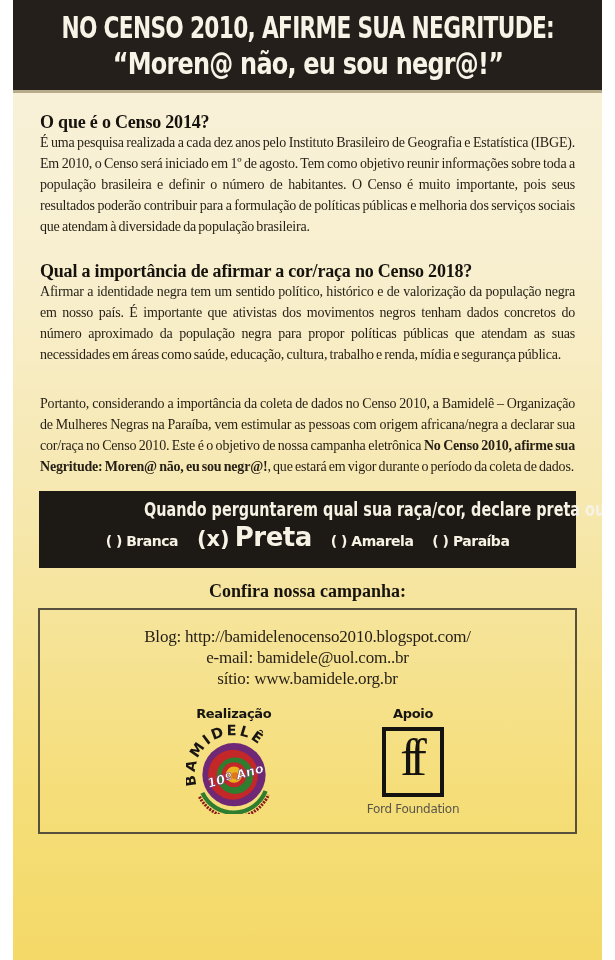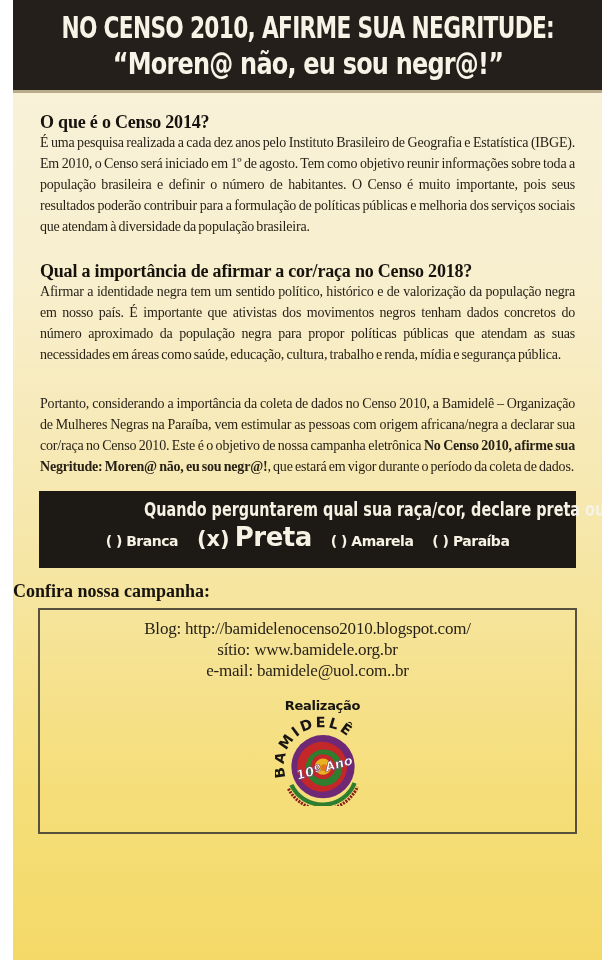--- a/index.html
+++ b/index.html
@@ -49,26 +49,26 @@
   .options{
     display:flex;justify-content:center;align-items:baseline;gap:19px;
     height:40px;margin-top:2px;
   }
   .opt{white-space:nowrap;}
   .opt.small{font-size:14px;font-weight:700;letter-spacing:-0.5px;}
   .opt.big .mark{font-size:21px;font-weight:700;}
   .opt.big .lbl{font-size:26px;font-weight:700;letter-spacing:-0.5px;}
   
   .campaign-heading{
-    margin-top:12px;text-align:left;font-size:18px;line-height:22px;
+    margin-top:12px;text-align:center;font-size:18px;line-height:22px;
     font-weight:700;color:#16120d;
   }
   .links-box{
     margin:6px 25px 0 25px;height:226px;border:2px solid #57503c;
-    padding-top:8px;box-sizing:border-box;overflow:hidden;
+    padding-top:16px;box-sizing:border-box;overflow:hidden;
   }
   .link{
     text-align:center;font-size:17px;line-height:21px;color:#241e15;
     letter-spacing:-0.2px;
   }
   
   .logos{display:flex;justify-content:center;gap:85px;margin-top:16px;padding-left:30px;}
   .logo-col{display:flex;flex-direction:column;align-items:center;}
   .logo-label{
     font-family:"DejaVu Sans", sans-serif;font-size:13px;font-weight:700;
@@ -119,22 +119,22 @@
       <span class="opt big"><span class="mark">(x)</span> <span class="lbl">Preta</span></span>
       <span class="opt small"><span class="mark">( )</span> <span class="lbl">Amarela</span></span>
       <span class="opt small"><span class="mark">( )</span> <span class="lbl">Paraíba</span></span>
     </div>
   </div>
 
   <div class="campaign-heading">Confira nossa campanha:</div>
 
   <div class="links-box">
     <div class="link">Blog: http://bamidelenocenso2010.blogspot.com/</div>
+    <div class="link">e-mail: bamidele@uol.com..br</div>
     <div class="link">sítio: www.bamidele.org.br</div>
-    <div class="link">e-mail: bamidele@uol.com..br</div>
 
     <div class="logos">
 
       <div class="logo-col">
         <div class="logo-label">Realização</div>
         <svg class="bam-svg" width="96" height="92" viewBox="0 0 100 96">
           <defs>
             <path id="bamArc" d="M 12,68 A 40,40 0 1 1 88,64" fill="none"></path>
           </defs>
 
@@ -149,17 +149,24 @@
           <path d="M 14,78 A 40,40 0 0 0 86,76" stroke="#8a1b1b" stroke-width="3.2" fill="none" stroke-dasharray="2.1 1.2"></path>
 
           <text font-family="DejaVu Sans, sans-serif" font-size="15" font-weight="700" letter-spacing="2.5" fill="#181512">
             <textPath href="#bamArc" startOffset="2">BAMIDELÊ</textPath>
           </text>
 
           <text x="21" y="61" transform="rotate(-16 50 55)" font-family="DejaVu Sans, sans-serif" font-size="13.5" font-style="italic" font-weight="700" fill="#ffffff" stroke="#5c1f66" stroke-width="0.5">10º Ano</text>
         </svg>
       </div>
 
+      <div class="logo-col">
+        <div class="logo-label">Apoio</div>
+        <div class="ff-box">
+          <span class="ff-glyphs">ff</span>
+        </div>
+        <div class="ff-caption">Ford Foundation</div>
+      </div>
 
     </div>
   </div>
 
 </div>
 
 </body></html>

